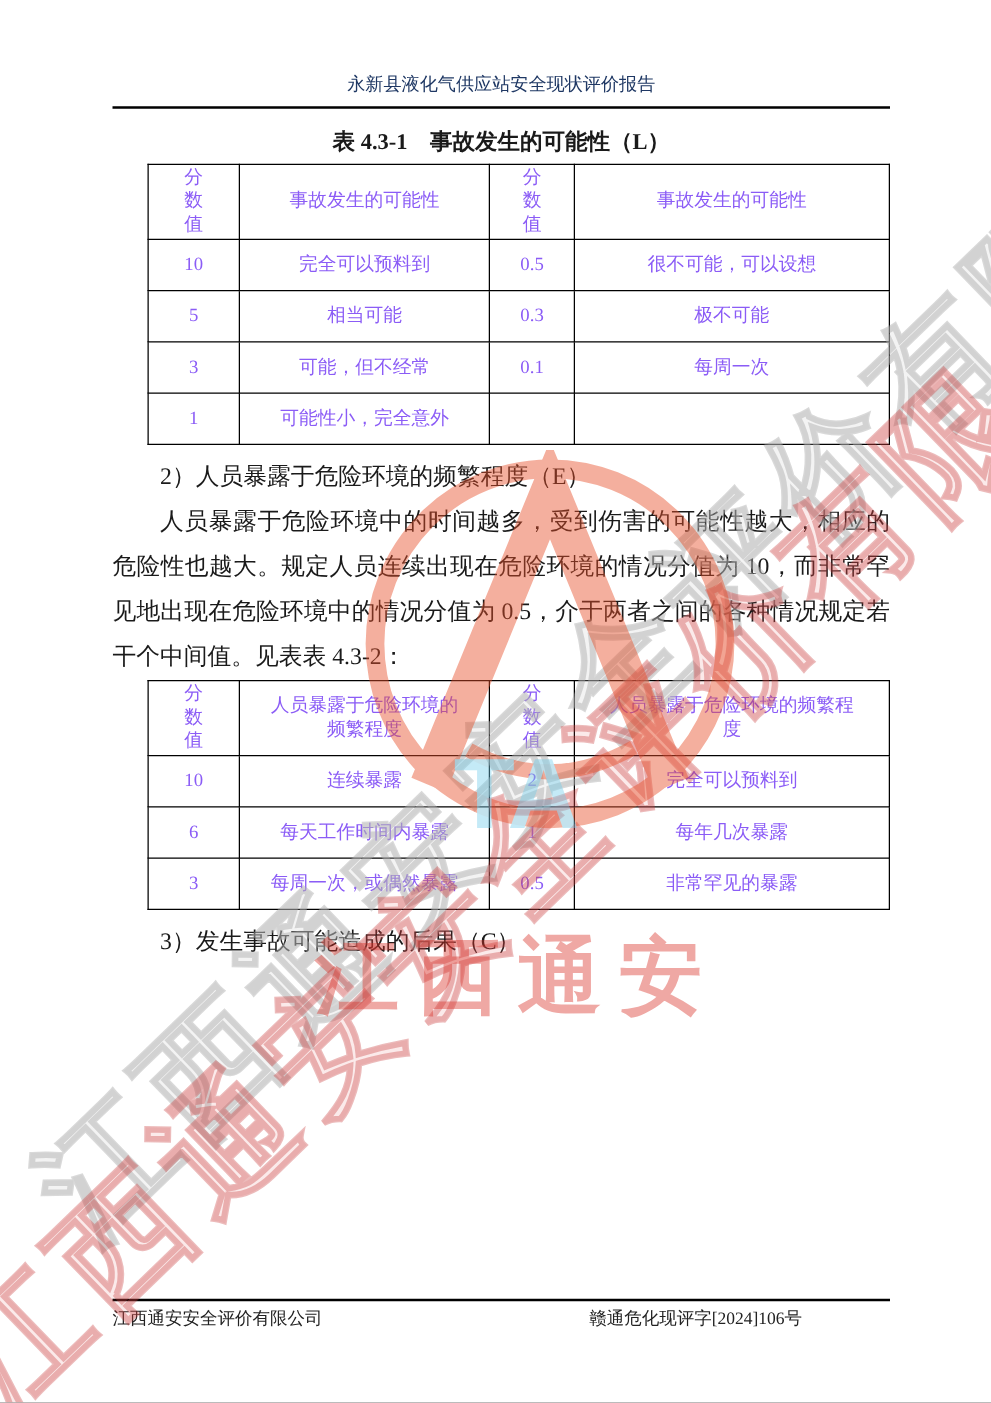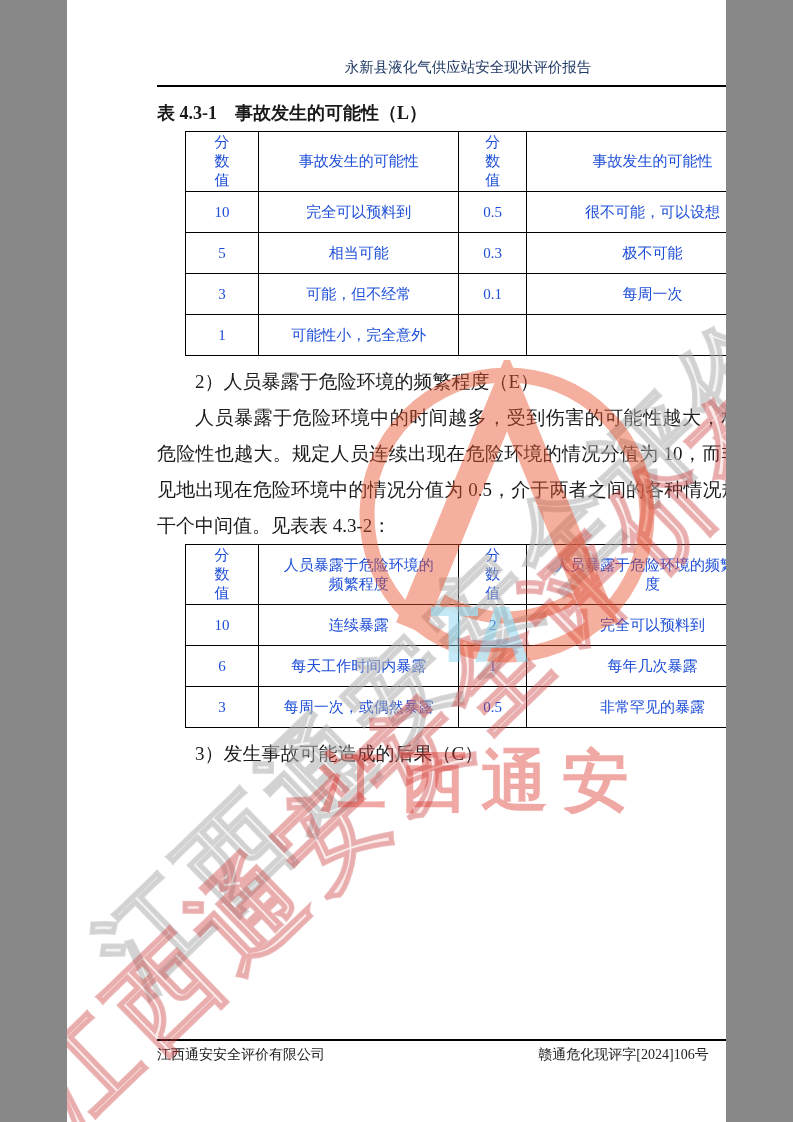--- a/index.html
+++ b/index.html
@@ -1,18 +1,18 @@
 <!DOCTYPE html>
 <html><head>
 <meta charset="utf-8">
 <style>
   html,body{margin:0;padding:0;background:#888;}
   .page{
     position:relative;
-    width:659px;height:1122px;
+    width:793px;height:1122px;
     margin:0 auto;
     background:#ffffff;
     overflow:hidden;
     font-family:"Liberation Serif","DejaVu Serif",serif;
     color:#1a1a1a;
   }
   
   .header{
     position:absolute;left:90px;width:622px;top:58px;
     text-align:center;
@@ -22,41 +22,42 @@
     border-bottom:2px solid #000;
   }
   
   .content{
     position:absolute;left:90px;width:622px;top:96px;
     font-size:19px;line-height:36px;
   }
   .content p{margin:0;text-align:justify;}
   .indent{text-indent:2em;}
   .tbl-title{
+    text-align:center;
     font-weight:bold;
     font-size:18px;
     line-height:30px;
     margin:2px 0 3px 0;
   }
   table{
     border-collapse:collapse;
     table-layout:fixed;
     width:594px;
     margin-left:28px;
   }
   th,td{
     border:1.5px solid #000;
     text-align:center;
     vertical-align:middle;
     font-weight:normal;
     font-size:15px;
     line-height:19px;
     height:38px;
     padding:1px 21px;
-    color:#1d4ed8;
+    color:#8b5cf6;
     overflow:hidden;
   }
   .gap-s{height:8px;}
   
   .footer{
     position:absolute;left:90px;width:622px;top:1039px;
     border-top:2px solid #000;
     padding-top:5px;
     display:flex;
     font-size:14px;

